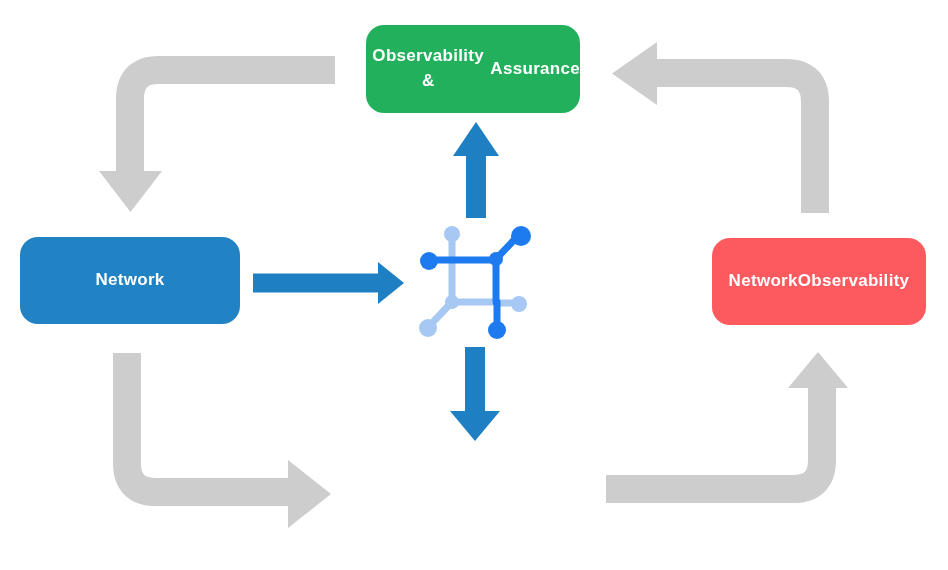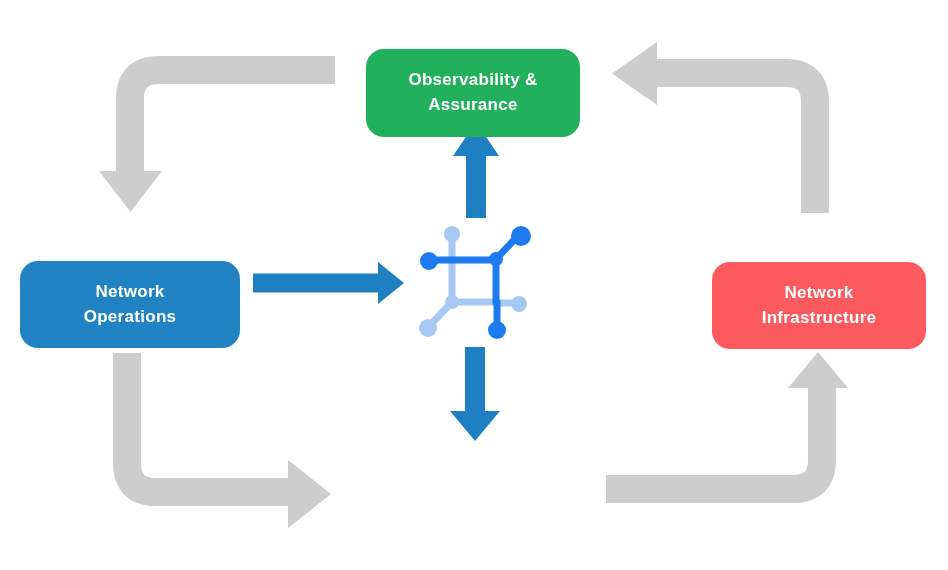--- a/index.html
+++ b/index.html
@@ -17,30 +17,28 @@
   }
   .arrows-layer {
     position: absolute;
     left: 0; top: 0;
     width: 948px; height: 570px;
   }
   .node {
     position: absolute;
     border-radius: 18px;
     display: flex;
-    flex-direction: column;
     align-items: center;
     justify-content: center;
     color: #ffffff;
     font-size: 17px;
     font-weight: 600;
     letter-spacing: 0.3px;
     line-height: 1.45;
     text-align: center;
-    margin-top: 24px;
   }
   .node-observability { left: 366px; top: 25px;  width: 214px; height: 88px; background: #22b05c; }
   .node-operations    { left: 20px;  top: 237px; width: 220px; height: 87px; background: #2183c4; }
   .node-infrastructure{ left: 712px; top: 238px; width: 214px; height: 87px; background: #fc5a5e; }
   .node-automation    { left: 366px; top: 451px; width: 215px; height: 87px; background: #fcb813; }
 
   .gray-body { stroke: #cdcdcd; stroke-width: 28; fill: none; stroke-linecap: butt; }
   .gray-head { fill: #cdcdcd; }
   .blue-body { stroke: #1e80c3; fill: none; stroke-linecap: butt; }
   .blue-head { fill: #1e80c3; }
@@ -114,22 +112,21 @@
     </g>
   </svg>
 
   <div class="node node-observability">
     <span>Observability &amp;</span>
     <span>Assurance</span>
   </div>
 
   <div class="node node-operations">
     <span>Network</span>
-    <span>Operations</span>
   </div>
 
   <div class="node node-infrastructure">
     <span>Network</span>
-    <span>Infrastructure</span>
+    <span>Observability</span>
   </div>
 
 
 </div>
 
 </body></html>

